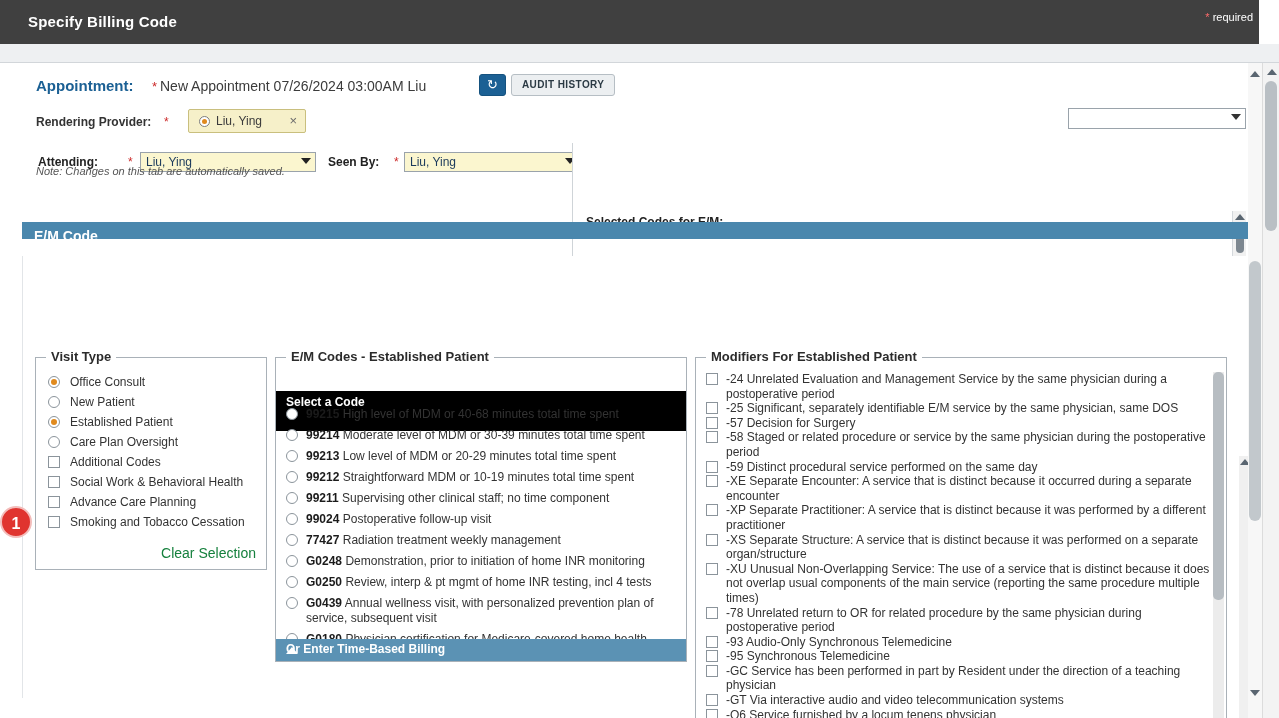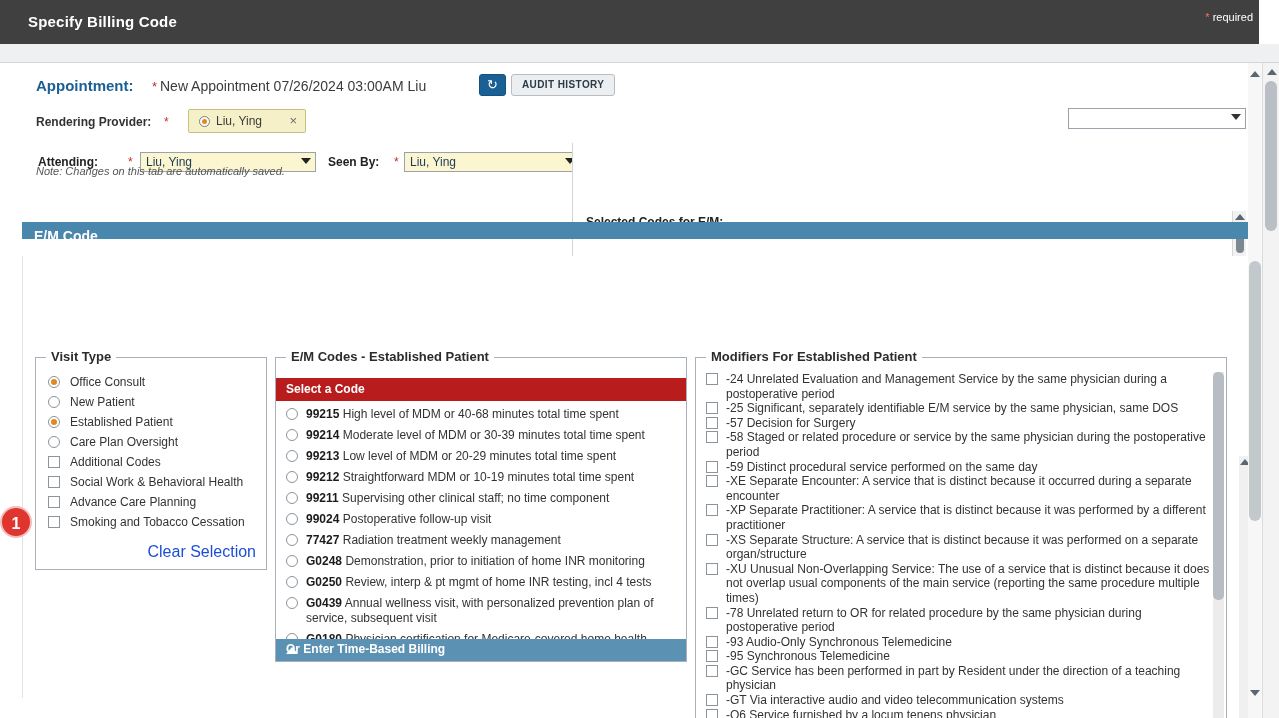--- a/index.html
+++ b/index.html
@@ -238,42 +238,42 @@
     width: 12px; height: 12px;
     border: 1px solid #8b949b; background: #fff;
   }
   .vt-item.checked .cbox::after {
     content: "\2713";
     position: absolute; left: 0px; top: -4px;
     font-size: 12px; color: #d2a012; font-weight: bold;
   }
   .clear-sel {
     position: absolute; right: 10px; bottom: 8px;
-    font-size: 16px; color: #1d4ed8; cursor: pointer;
+    font-size: 14px; color: #15803d; cursor: pointer;
   }
 
   
   .badge1 {
     position: absolute; left: 0px; top: 443px;
     width: 32px; height: 32px; border-radius: 50%;
     background: #e0342f; color: #fff;
     font-size: 16px; font-weight: bold;
     text-align: center; line-height: 32px;
     border: 2px solid #f3bdbb;
     z-index: 30;
   }
 
   
   #em-codes {
     left: 252px; top: 101px; width: 412px; height: 305px;
   }
   .code-head {
-    position: absolute; left: 0; top: 20px;
-    width: 410px; height: 23px;
-    background: #b91c1c; color: #fff;
+    position: absolute; left: 0; top: 33px;
+    width: 410px; height: 40px;
+    background: #000000; color: #fff;
   }
   .code-head span {
     position: absolute; left: 10px; top: 4px;
     font-size: 12px; font-weight: bold;
   }
   .code-list {
     position: absolute; left: 0; top: 46px;
     width: 410px; height: 235px;
     overflow: hidden;
   }

